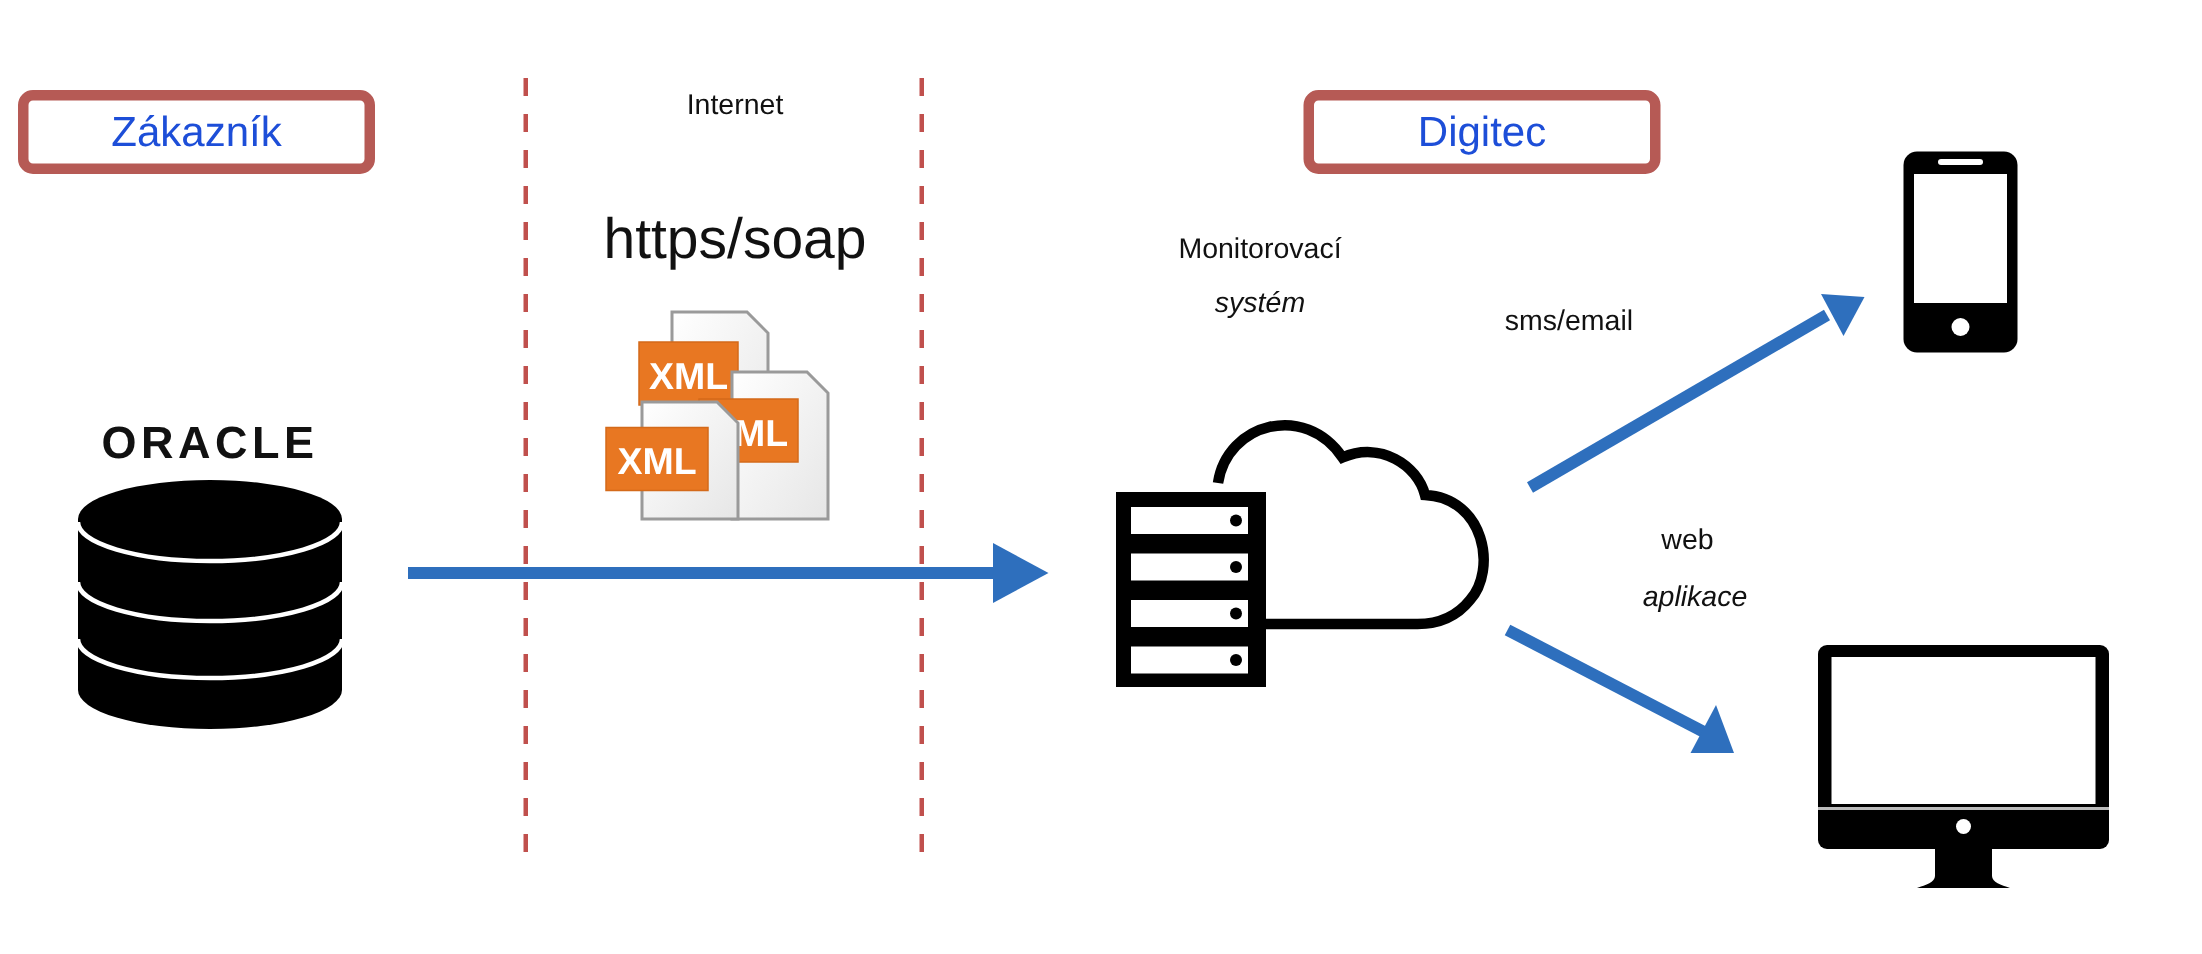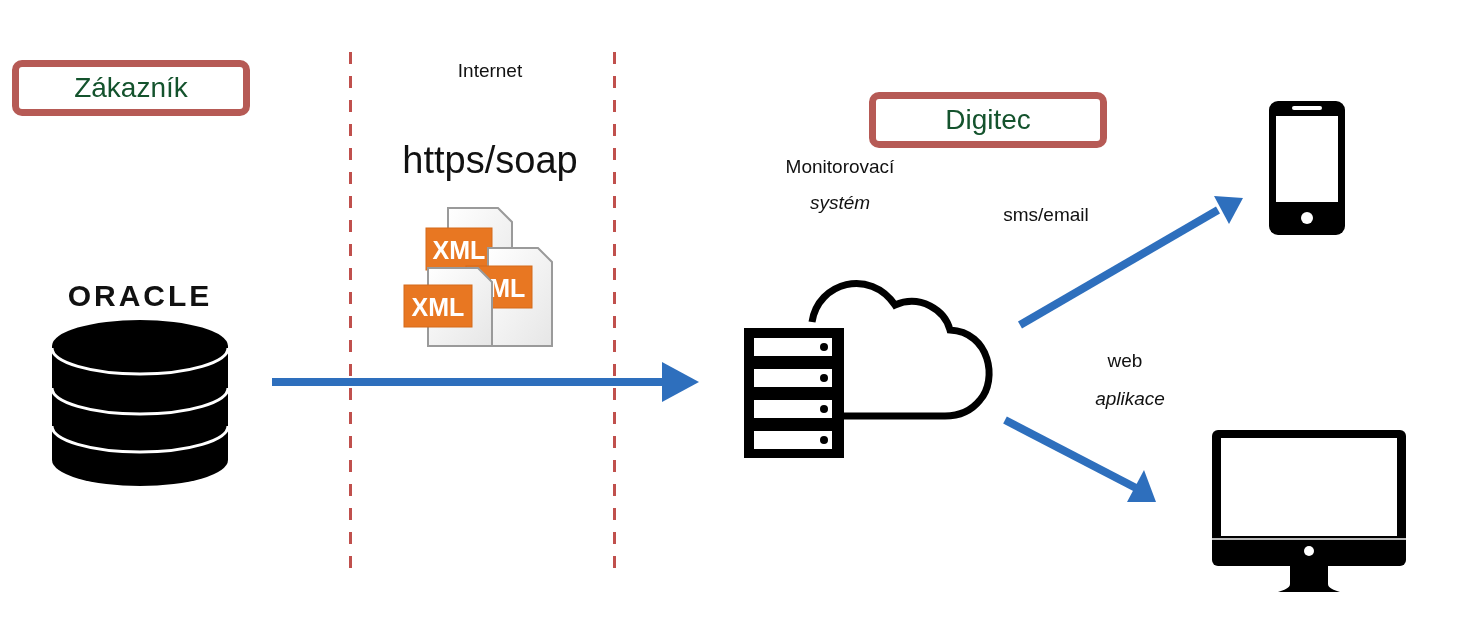--- a/index.html
+++ b/index.html
@@ -1,33 +1,33 @@
 <!DOCTYPE html>
 <html><head>
 <meta charset="utf-8">
 <style>
   html, body { margin:0; padding:0; background:#ffffff; }
   body { width:1468px; height:636px; position:relative; overflow:hidden;
          font-family:"Liberation Sans", sans-serif; color:#111; }
   .abs { position:absolute; }
   .label-box { position:absolute; border:7px solid #b65a55; border-radius:10px;
                background:#fff; display:flex; align-items:center; justify-content:center;
-               font-size:28px; color:#14532d; box-sizing:border-box; }
+               font-size:28px; color:#1d4ed8; box-sizing:border-box; }
   .txt { position:absolute; font-size:19px; color:#111; text-align:center; line-height:1.2; }
   .dash { position:absolute; width:3px;
           background:repeating-linear-gradient(to bottom,#c0504d 0 12px,transparent 12px 24px); }
   svg { position:absolute; overflow:visible; }
 </style>
 </head>
 <body>
 
 <div class="label-box" style="left:12px;top:60px;width:238px;height:56px;">
   <span>Zákazník</span>
 </div>
-<div class="label-box" style="left:869px;top:60px;width:238px;height:56px;margin-top:32px;">
+<div class="label-box" style="left:869px;top:60px;width:238px;height:56px;">
   <span>Digitec</span>
 </div>
 
 <div class="dash" style="left:349px;top:52px;height:528px;"></div>
 <div class="dash" style="left:613px;top:52px;height:528px;"></div>
 
 <div class="txt" style="left:380px;top:60px;width:220px;">Internet</div>
 <div class="txt" style="left:380px;top:138px;width:220px;font-size:38px;">https/soap</div>
 
 <div class="abs" style="left:398px;top:200px;width:160px;height:150px;">

